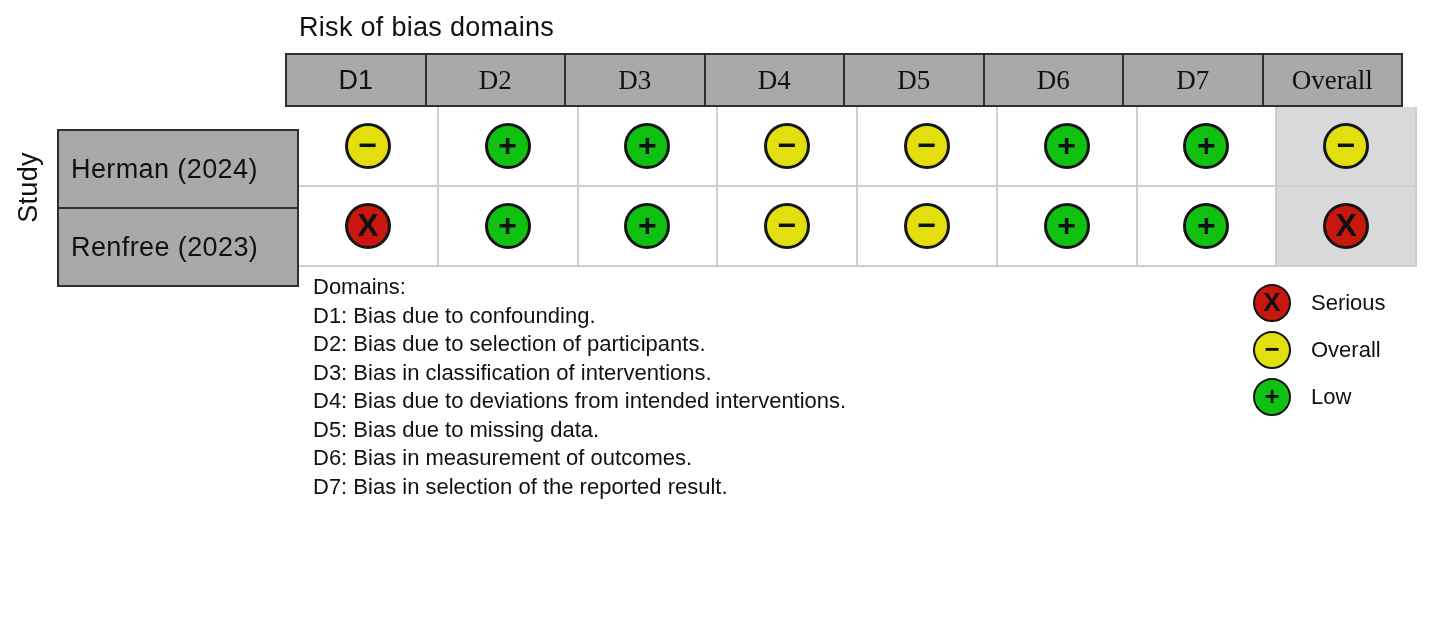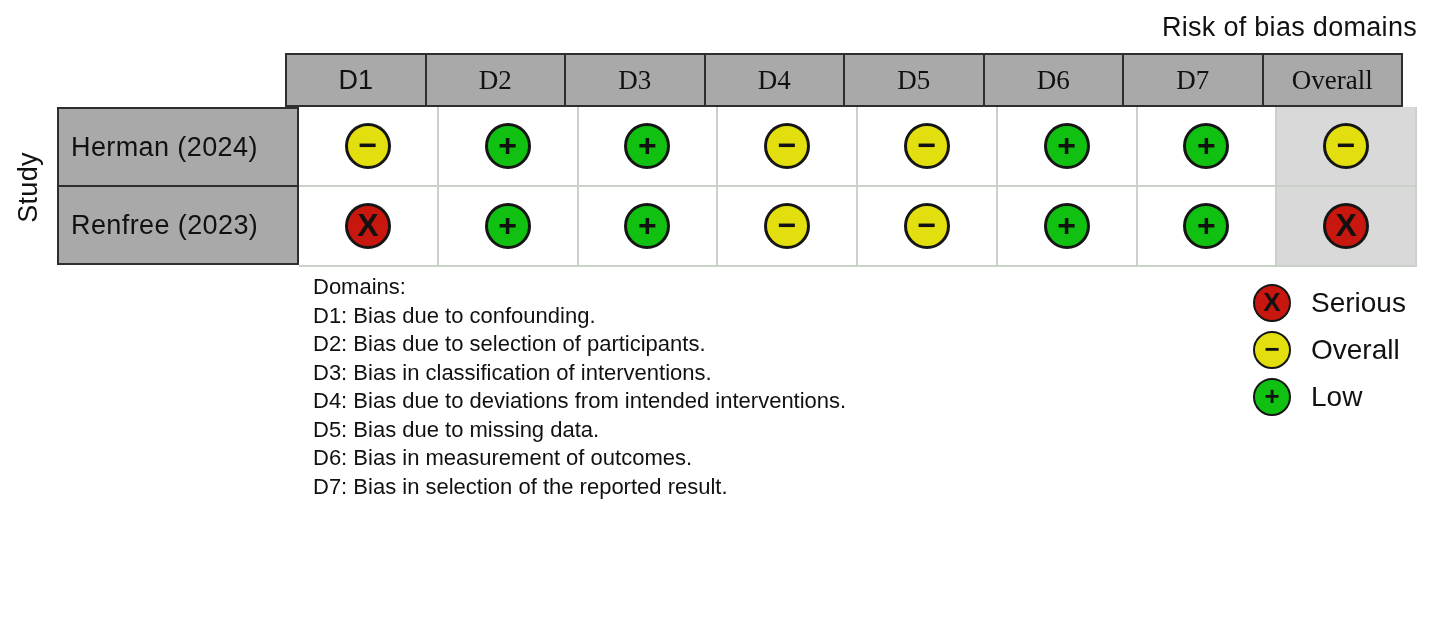--- a/index.html
+++ b/index.html
@@ -3,42 +3,42 @@
 <meta charset="utf-8">
 <style>
   * { margin:0; padding:0; box-sizing:border-box; }
   html,body { background:#ffffff; }
   .canvas {
     position:relative; width:1431px; height:617px; background:#ffffff;
     font-family:"Liberation Sans", sans-serif; color:#111111; overflow:hidden;
   }
   .plot-title {
     position:absolute; left:299px; top:12px; width:1118px;
-    text-align:right; font-size:27px; letter-spacing:0.3px;
+    text-align:left; font-size:27px; letter-spacing:0.3px;
   }
   .y-label-wrap {
     position:absolute; left:2px; top:107px; width:52px; height:160px;
     display:flex; align-items:center; justify-content:center;
   }
   .y-label { transform:rotate(-90deg); font-size:27px; white-space:nowrap; letter-spacing:0.3px; }
 
   .header-row {
     position:absolute; left:285px; top:53px; width:1118px; height:54px; display:flex;
   }
   .header-cell {
     flex:1; background:#a9a9a9; border:2px solid #2e2e2e;
     display:flex; align-items:center; justify-content:center; font-size:27px;
   }
   .header-cell + .header-cell { margin-left:-2px;font-family:Liberation Serif, serif; }
 
   .study-col { position:absolute; left:57px; top:107px; width:242px; }
   .study-cell {
     height:80px; background:#a9a9a9; border:2px solid #2e2e2e;
     display:flex; align-items:center; padding-left:12px;
-    font-size:27px; letter-spacing:0.4px; white-space:nowrap;
+    font-size:27px; letter-spacing:0.4px; white-space:nowrap;margin-top:22px;
   }
   .study-cell + .study-cell { margin-top:-2px; }
 
   .data-grid {
     position:absolute; left:299px; top:107px; width:1118px; height:160px;
     display:grid; grid-template-columns:repeat(8,1fr); grid-template-rows:repeat(2,1fr);
   }
   .data-cell {
     background:#ffffff; border-right:2px solid #c9d1c9; border-bottom:2px solid #c9d1c9;
     display:flex; align-items:center; justify-content:center;
@@ -52,21 +52,21 @@
   .circle .symbol { font-size:32px; font-weight:bold; line-height:1; transform:translateY(-1px); }
   .circle.small { width:38px; height:38px; border-width:2px; margin-right:20px; }
   .circle.small .symbol { font-size:26px; }
 
   .domains-legend {
     position:absolute; left:313px; top:273px; font-size:22px; line-height:28.5px;
   }
   .judgement-legend { position:absolute; left:1253px; top:284px; }
   .judgement-heading { font-size:22px; margin-bottom:13px; }
   .judgement-item { display:flex; align-items:center; height:38px; margin-bottom:9px; }
-  .judgement-item .label { font-size:28px; }
+  .judgement-item .label { font-size:22px; }
 </style>
 </head>
 <body>
 
 <div class="canvas">
 
   <div class="plot-title">Risk of bias domains</div>
 
   <div class="y-label-wrap">
     <span class="y-label">Study</span>

